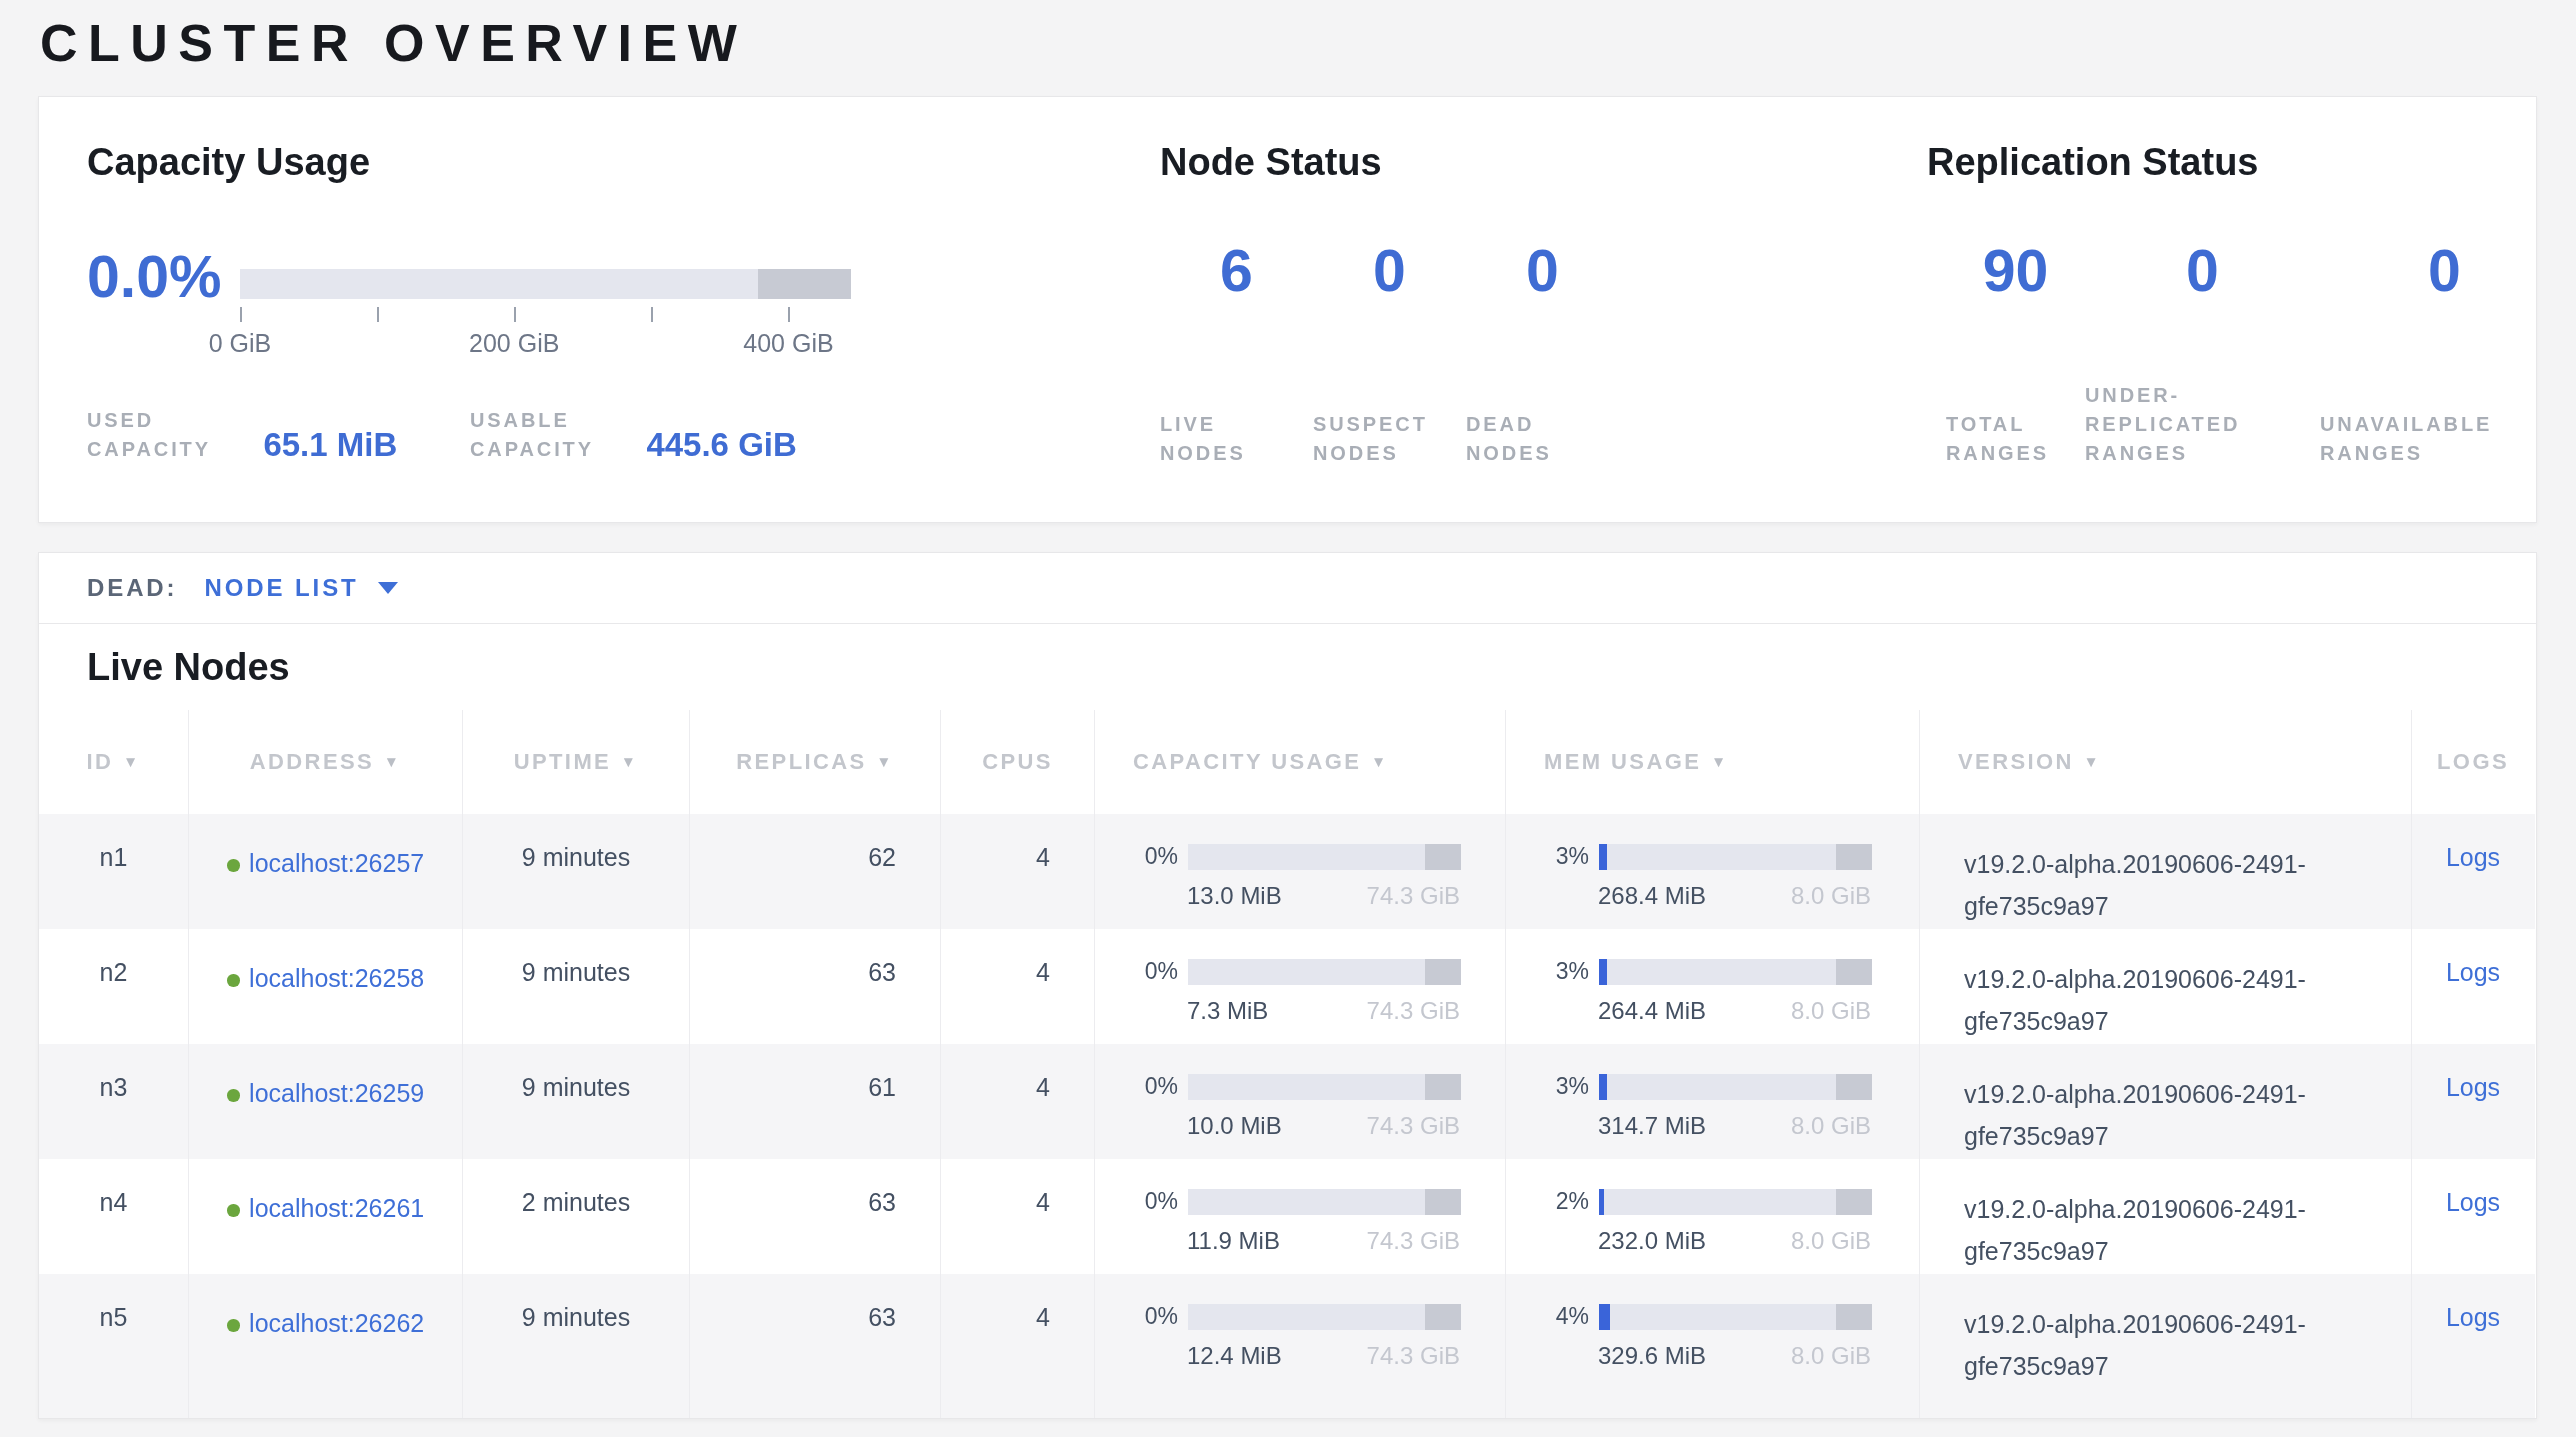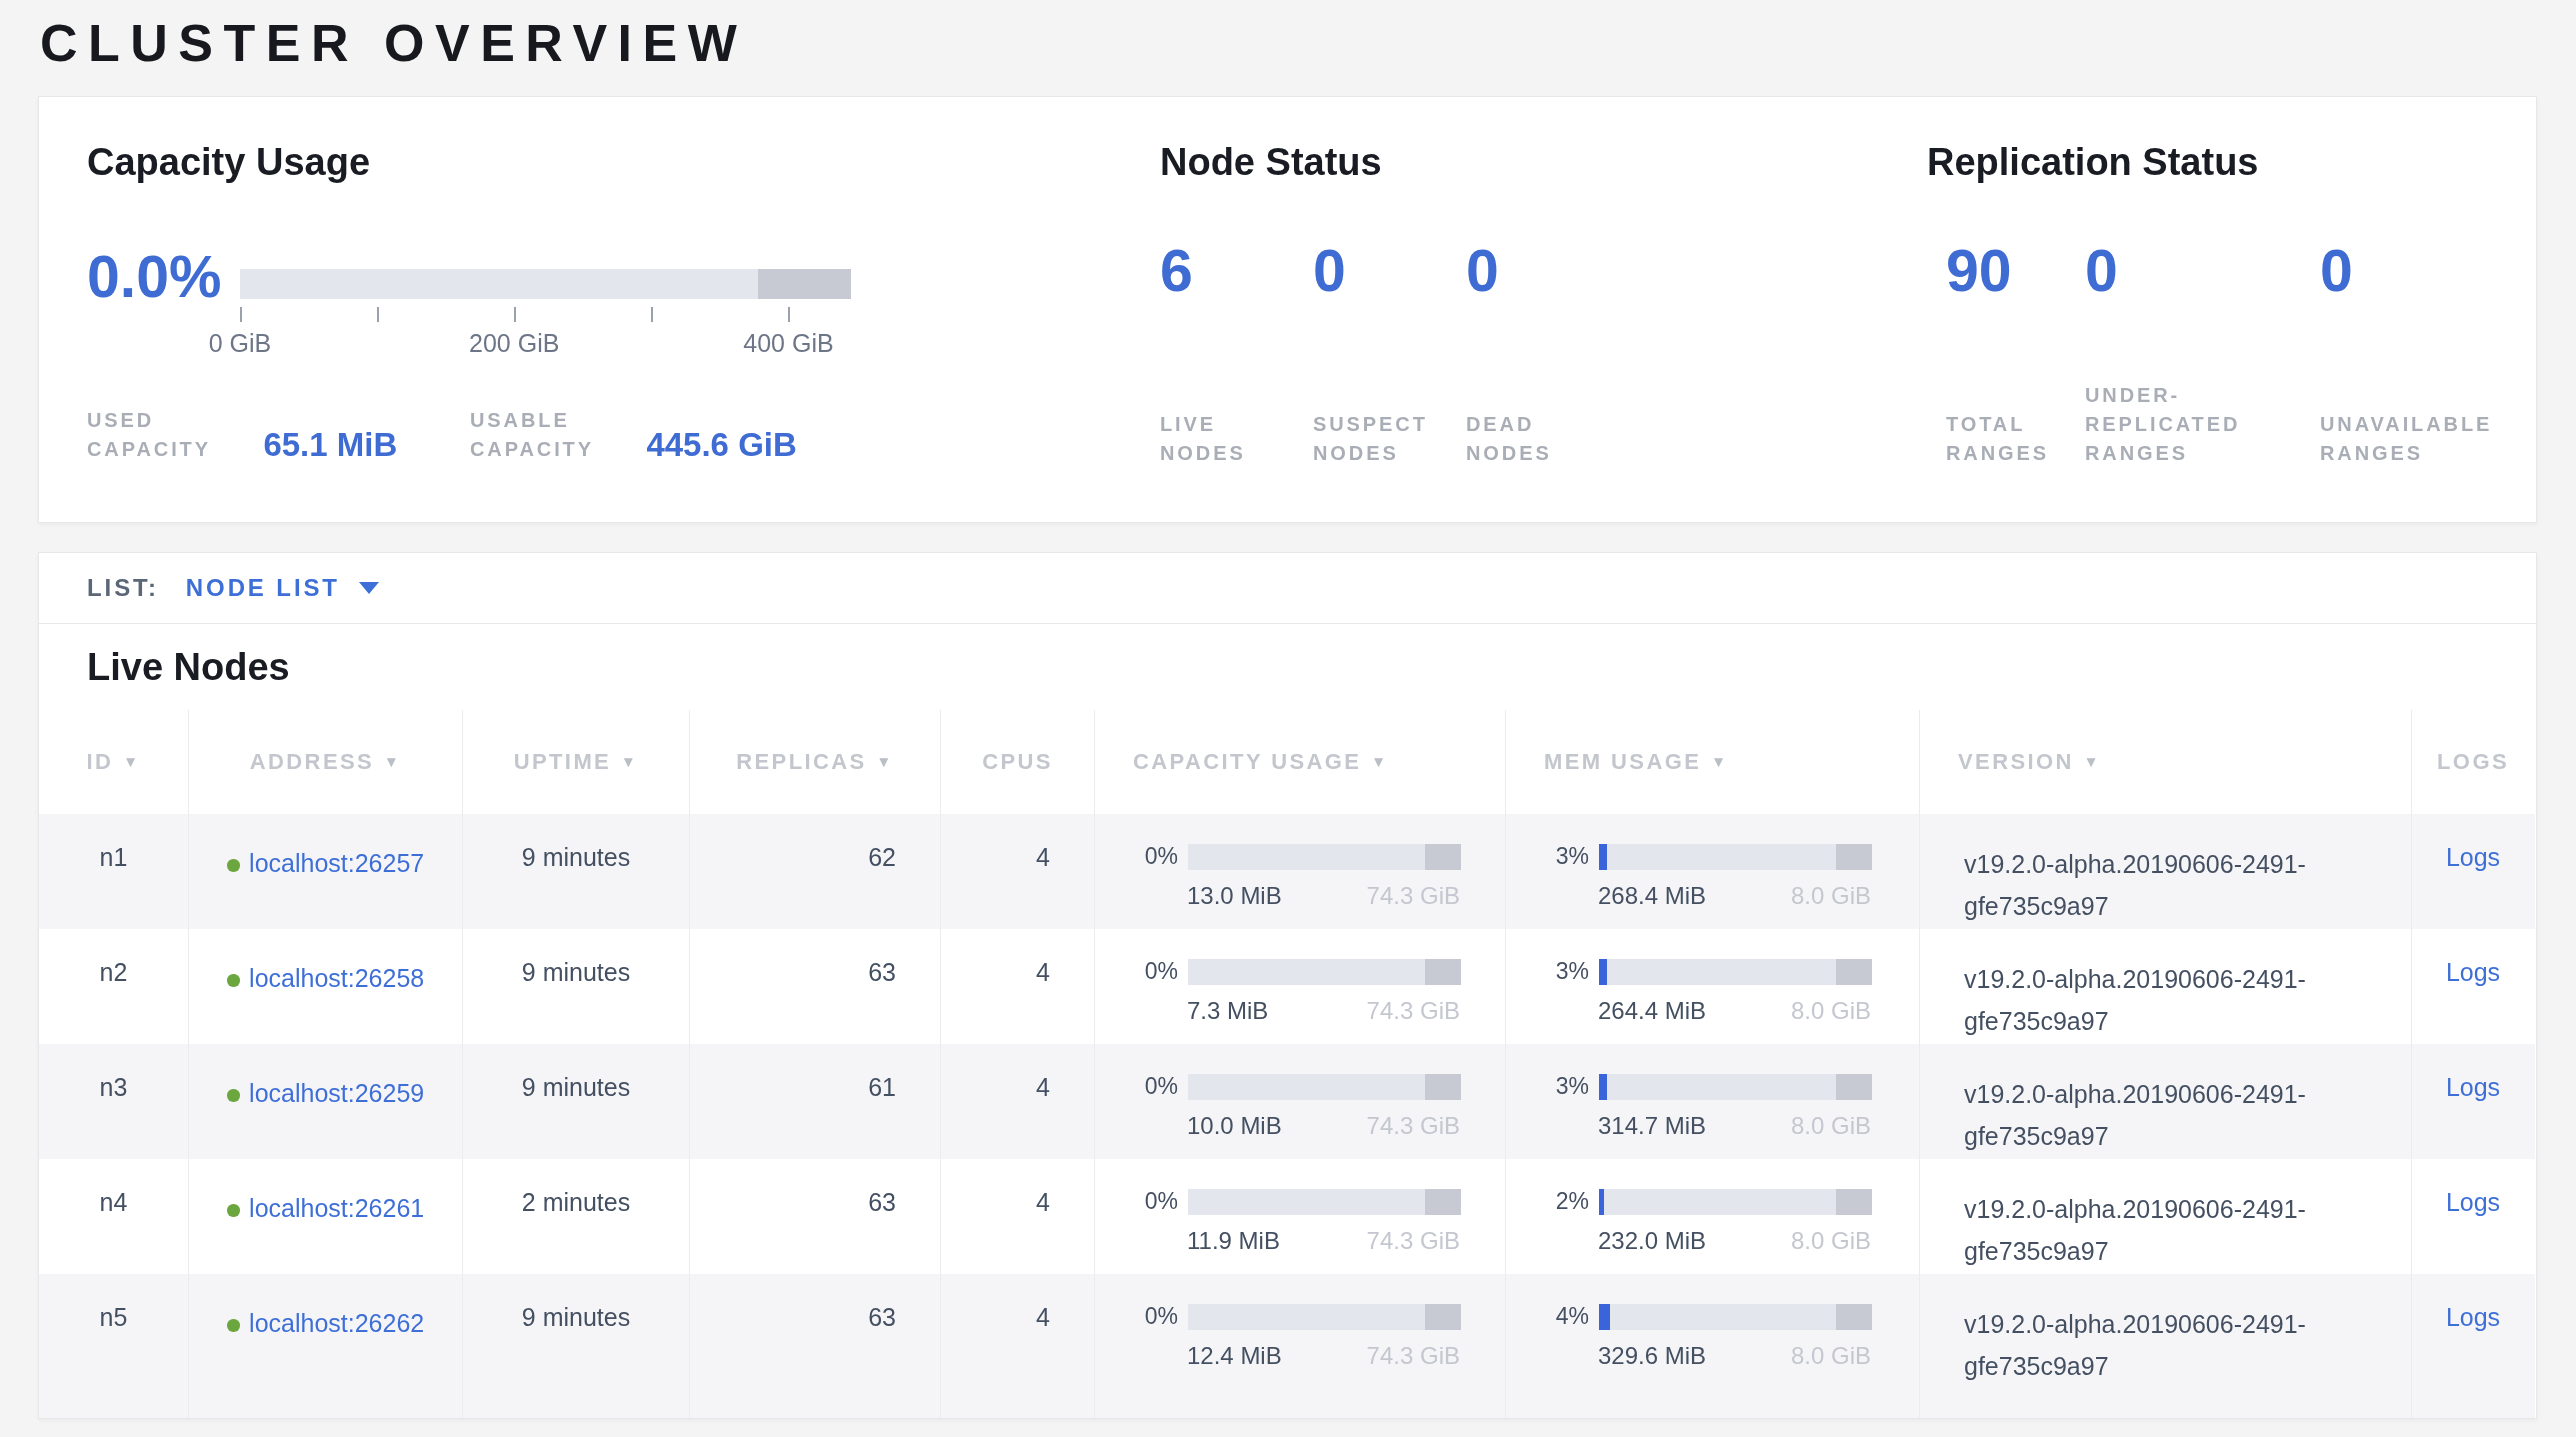--- a/index.html
+++ b/index.html
@@ -25,21 +25,21 @@
     border:1.9px solid #e7e7e9;
     box-shadow:0 1.9px 3.8px rgba(0,0,0,0.04);
   }
   .summary-card { left:38px; top:96px; width:2499px; height:427px; }
 
   .sec-heading { position:absolute; top:44px; font-size:38px; font-weight:700; color:#191d23; }
   .cap-heading { left:48px; }
   .nodes-heading { left:1121px; }
   .repl-heading { left:1888px; }
 
-  .big-blue { color:#3f6cd3; font-weight:600; }
+  .big-blue { color:#3f6cd3; font-weight:600;text-align:center; }
 
   
   .gauge-pct { position:absolute; left:48px; top:146px; font-size:59px; }
   .gauge { position:absolute; left:201px; top:172px; width:611px; }
   .gauge-track { position:relative; width:611px; height:30px; background:#e4e6ee; overflow:hidden; }
   .gauge-dark { position:absolute; top:0; height:30px; right:0; background:#c7cad3; }
   .gauge-fill { position:absolute; top:0; left:0; height:30px; background:#3a64d9; }
   .gauge-ticks { position:relative; height:17px; margin-top:7.7px; }
   .tick { position:absolute; top:0; width:1.9px; height:15.3px; background:#9aa1ad; }
   .gauge-labels { position:relative; height:29px; margin-top:5.8px; }
@@ -184,21 +184,21 @@
       <div class="stat stat-2">
         <div class="stat-value big-blue">0</div>
         <div class="stat-label">UNAVAILABLE RANGES</div>
       </div>
     </div>
   </div>
 
   <div class="card table-card">
 
     <div class="view-row">
-      <span class="view-label">LIST:</span>
+      <span class="view-label">DEAD:</span>
       <span class="view-select">
         <span class="view-value">NODE LIST</span>
         <span class="caret-down"></span>
       </span>
     </div>
 
     <div class="live-nodes-heading">Live Nodes</div>
 
     <div class="grid-table">
       <div class="tr thead" id="table-head">

